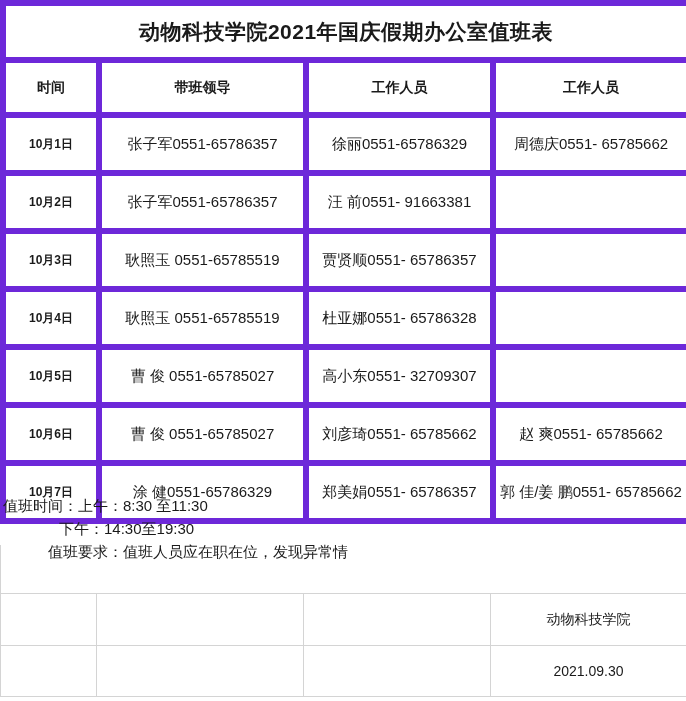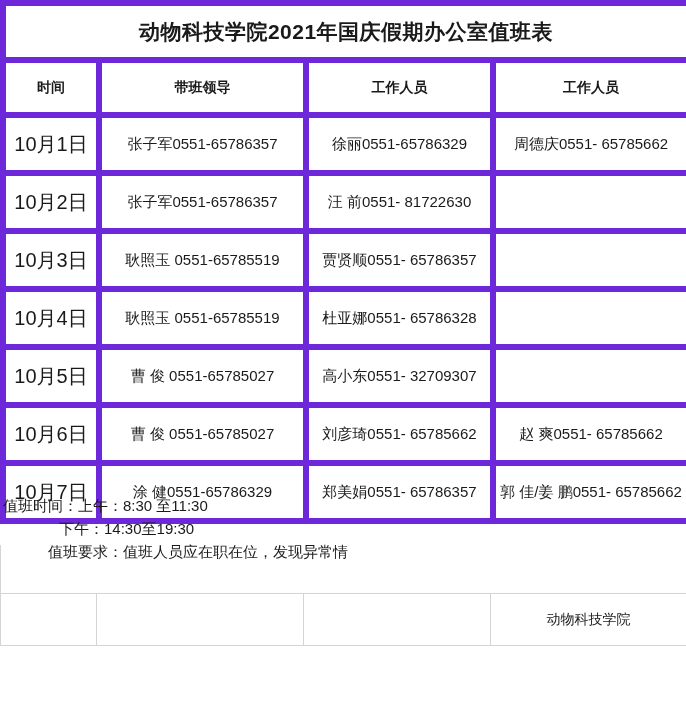--- a/index.html
+++ b/index.html
@@ -33,21 +33,21 @@
     font-size: 21px;
     font-weight: bold;
     letter-spacing: 0.5px;
   }
   .header-row td {
     height: 49px;
     font-size: 14px;
     font-weight: bold;
   }
   .data-row td { height: 52px; font-size: 15px; }
-  .data-row td.date-cell { font-size: 20px; font-weight: normal; }
+  .data-row td.date-cell { font-size: 12px; font-weight: bold; }
 
   
   .notes {
     position: absolute;
     top: 489px; left: 0;
     width: 686px;
     height: 104px;
     font-size: 15px;
     line-height: 23px;
     padding-top: 5px;
@@ -108,21 +108,21 @@
       </tr>
       <tr class="data-row">
         <td class="date-cell">10月1日</td>
         <td>张子军0551-65786357</td>
         <td>徐丽0551-65786329</td>
         <td>周德庆0551- 65785662</td>
       </tr>
       <tr class="data-row">
         <td class="date-cell">10月2日</td>
         <td>张子军0551-65786357</td>
-        <td>汪 前0551- 81722630</td>
+        <td>汪 前0551- 91663381</td>
         <td></td>
       </tr>
       <tr class="data-row">
         <td class="date-cell">10月3日</td>
         <td>耿照玉 0551-65785519</td>
         <td>贾贤顺0551- 65786357</td>
         <td></td>
       </tr>
       <tr class="data-row">
         <td class="date-cell">10月4日</td>
@@ -166,16 +166,22 @@
       <col style="width:187px">
       <col style="width:196px">
     </colgroup>
     <tbody>
       <tr class="footer-row-1">
         <td></td>
         <td></td>
         <td></td>
         <td>动物科技学院</td>
       </tr>
+      <tr class="footer-row-2">
+        <td></td>
+        <td></td>
+        <td></td>
+        <td>2021.09.30</td>
+      </tr>
     </tbody>
   </table>
 
 </div>
 
 </body></html>

